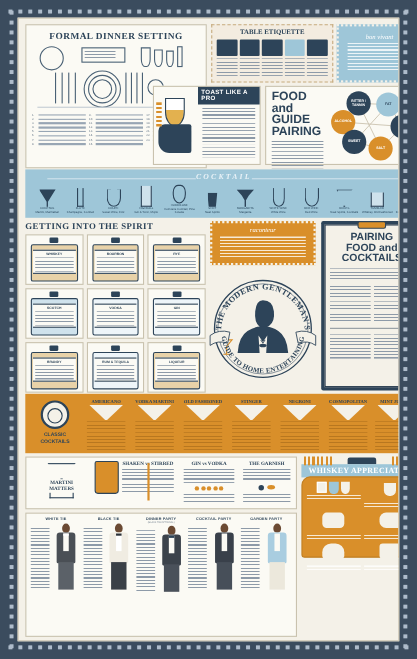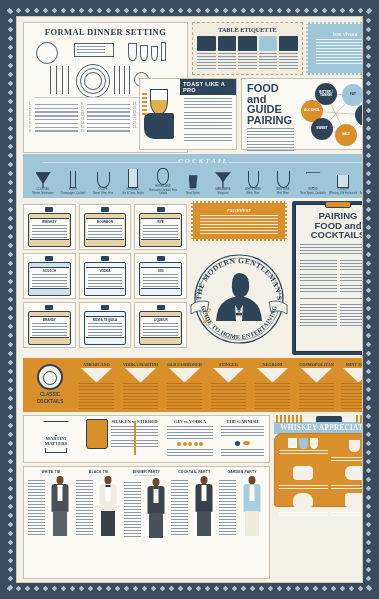--- a/index.html
+++ b/index.html
@@ -489,20 +489,21 @@
         <div class="gname">Whiskey, Old Fashioned</div>
       </div>
       <div class="gcell" style="left:332px;">
 
         <div class="gname">SNIFTER</div>
         <div class="gname">Brandy, Cognac</div>
       </div>
     </div>
 
     <div class="box" id="spirit">
+      <div class="ttl hd">GETTING INTO THE SPIRIT</div>
       <div class="bottle-grid">
         <div class="bottle">
             <div class="b-neck"></div>
             <div class="b-body">
               <div class="b-label">
                 <div class="b-name">WHISKEY</div>
                 <div class="microtext" style="height:13px;margin:1px 2px 0;"></div>
               </div>
             </div>
           </div>

